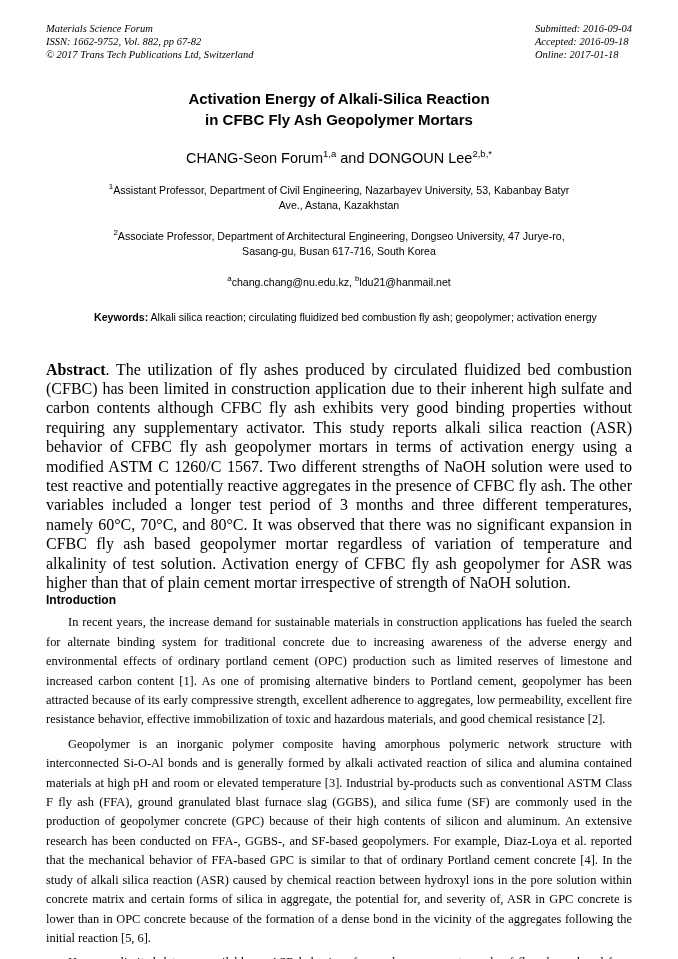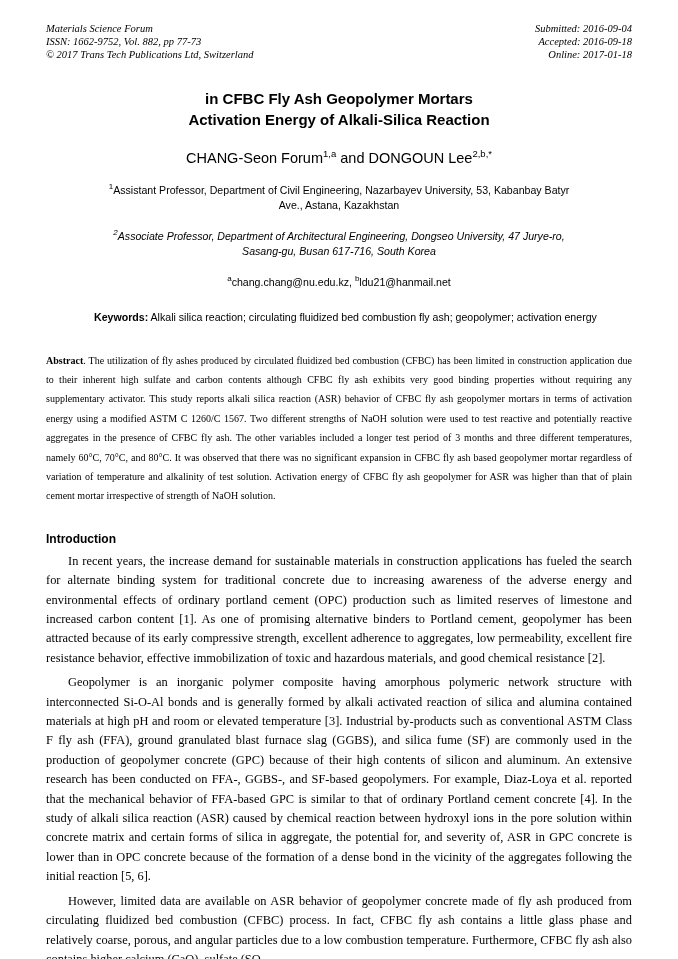--- a/index.html
+++ b/index.html
@@ -25,21 +25,21 @@
   
   .hdr {
     display: flex;
     justify-content: space-between;
     align-items: flex-start;
     font-style: italic;
     font-size: 10.5px;
     line-height: 13.2px;
   }
   .hdr-left { text-align: left; }
-  .hdr-right { text-align: right; }
+  .hdr-right { text-align: left; }
   .hdr-line { white-space: nowrap; }
 
   
   .title {
     margin-top: 26px;
     text-align: center;
     font-family: "Liberation Sans", sans-serif;
     font-weight: bold;
     font-size: 15px;
     line-height: 21px;
@@ -53,21 +53,21 @@
   }
   .authors sup { font-size: 9.5px; }
 
   .affil {
     margin-top: 13px;
     text-align: center;
     font-family: "Liberation Sans", sans-serif;
     font-size: 10.6px;
     line-height: 15.5px;
   }
-  .affil.second { margin-top: 11px; font-style: italic; }
+  .affil.second { margin-top: 11px; }
   .affil sup { font-size: 8px; }
 
   .emails {
     margin-top: 11px;
     text-align: center;
     font-family: "Liberation Sans", sans-serif;
     font-size: 10.6px;
     line-height: 15px;
   }
   .emails sup { font-size: 8px; }
@@ -77,30 +77,29 @@
     margin-top: 21px;
     font-family: "Liberation Sans", sans-serif;
     font-size: 10.6px;
     line-height: 15.5px;
     text-align: left;
   }
   .keywords .kw-label { font-weight: bold; padding-left: 48px; }
 
   
   .abstract {
-    margin-top: 25px;
-    font-size: 10px;
+    margin-top: 34px;
+    font-size: 16px;
     line-height: 19.4px;
     text-align: justify;
   }
   .abstract .ab-label { font-weight: bold; }
 
   
   .sec-head {
-    margin-top: 25px;
     font-family: "Liberation Sans", sans-serif;
     font-weight: bold;
     font-size: 12px;
     line-height: 16px;
   }
   .para {
     margin-top: 5px;
     font-size: 12.4px;
     line-height: 19.4px;
     text-align: justify;
@@ -109,33 +108,33 @@
   .para.first { }
 </style>
 </head>
 <body>
 
 <div class="page">
 
   <div class="hdr">
     <div class="hdr-left">
       <div class="hdr-line">Materials Science Forum</div>
-      <div class="hdr-line">ISSN: 1662-9752, Vol. 882, pp 77-73</div>
+      <div class="hdr-line">ISSN: 1662-9752, Vol. 882, pp 67-82</div>
       <div class="hdr-line">© 2017 Trans Tech Publications Ltd, Switzerland</div>
     </div>
     <div class="hdr-right">
       <div class="hdr-line">Submitted: 2016-09-04</div>
       <div class="hdr-line">Accepted: 2016-09-18</div>
       <div class="hdr-line">Online: 2017-01-18</div>
     </div>
   </div>
 
   <div class="title">
+    <div>Activation Energy of Alkali-Silica Reaction</div>
     <div>in CFBC Fly Ash Geopolymer Mortars</div>
-    <div>Activation Energy of Alkali-Silica Reaction</div>
   </div>
 
   <div class="authors">
     <span>CHANG-Seon Forum</span><sup>1,a</sup><span> and </span><span>DONGOUN Lee</span><sup>2,b,*</sup>
   </div>
 
   <div class="affil">
     <sup>1</sup><span>Assistant Professor, Department of Civil Engineering, Nazarbayev University, 53, Kabanbay Batyr</span>
     <div>Ave., Astana, Kazakhstan</div>
   </div>

